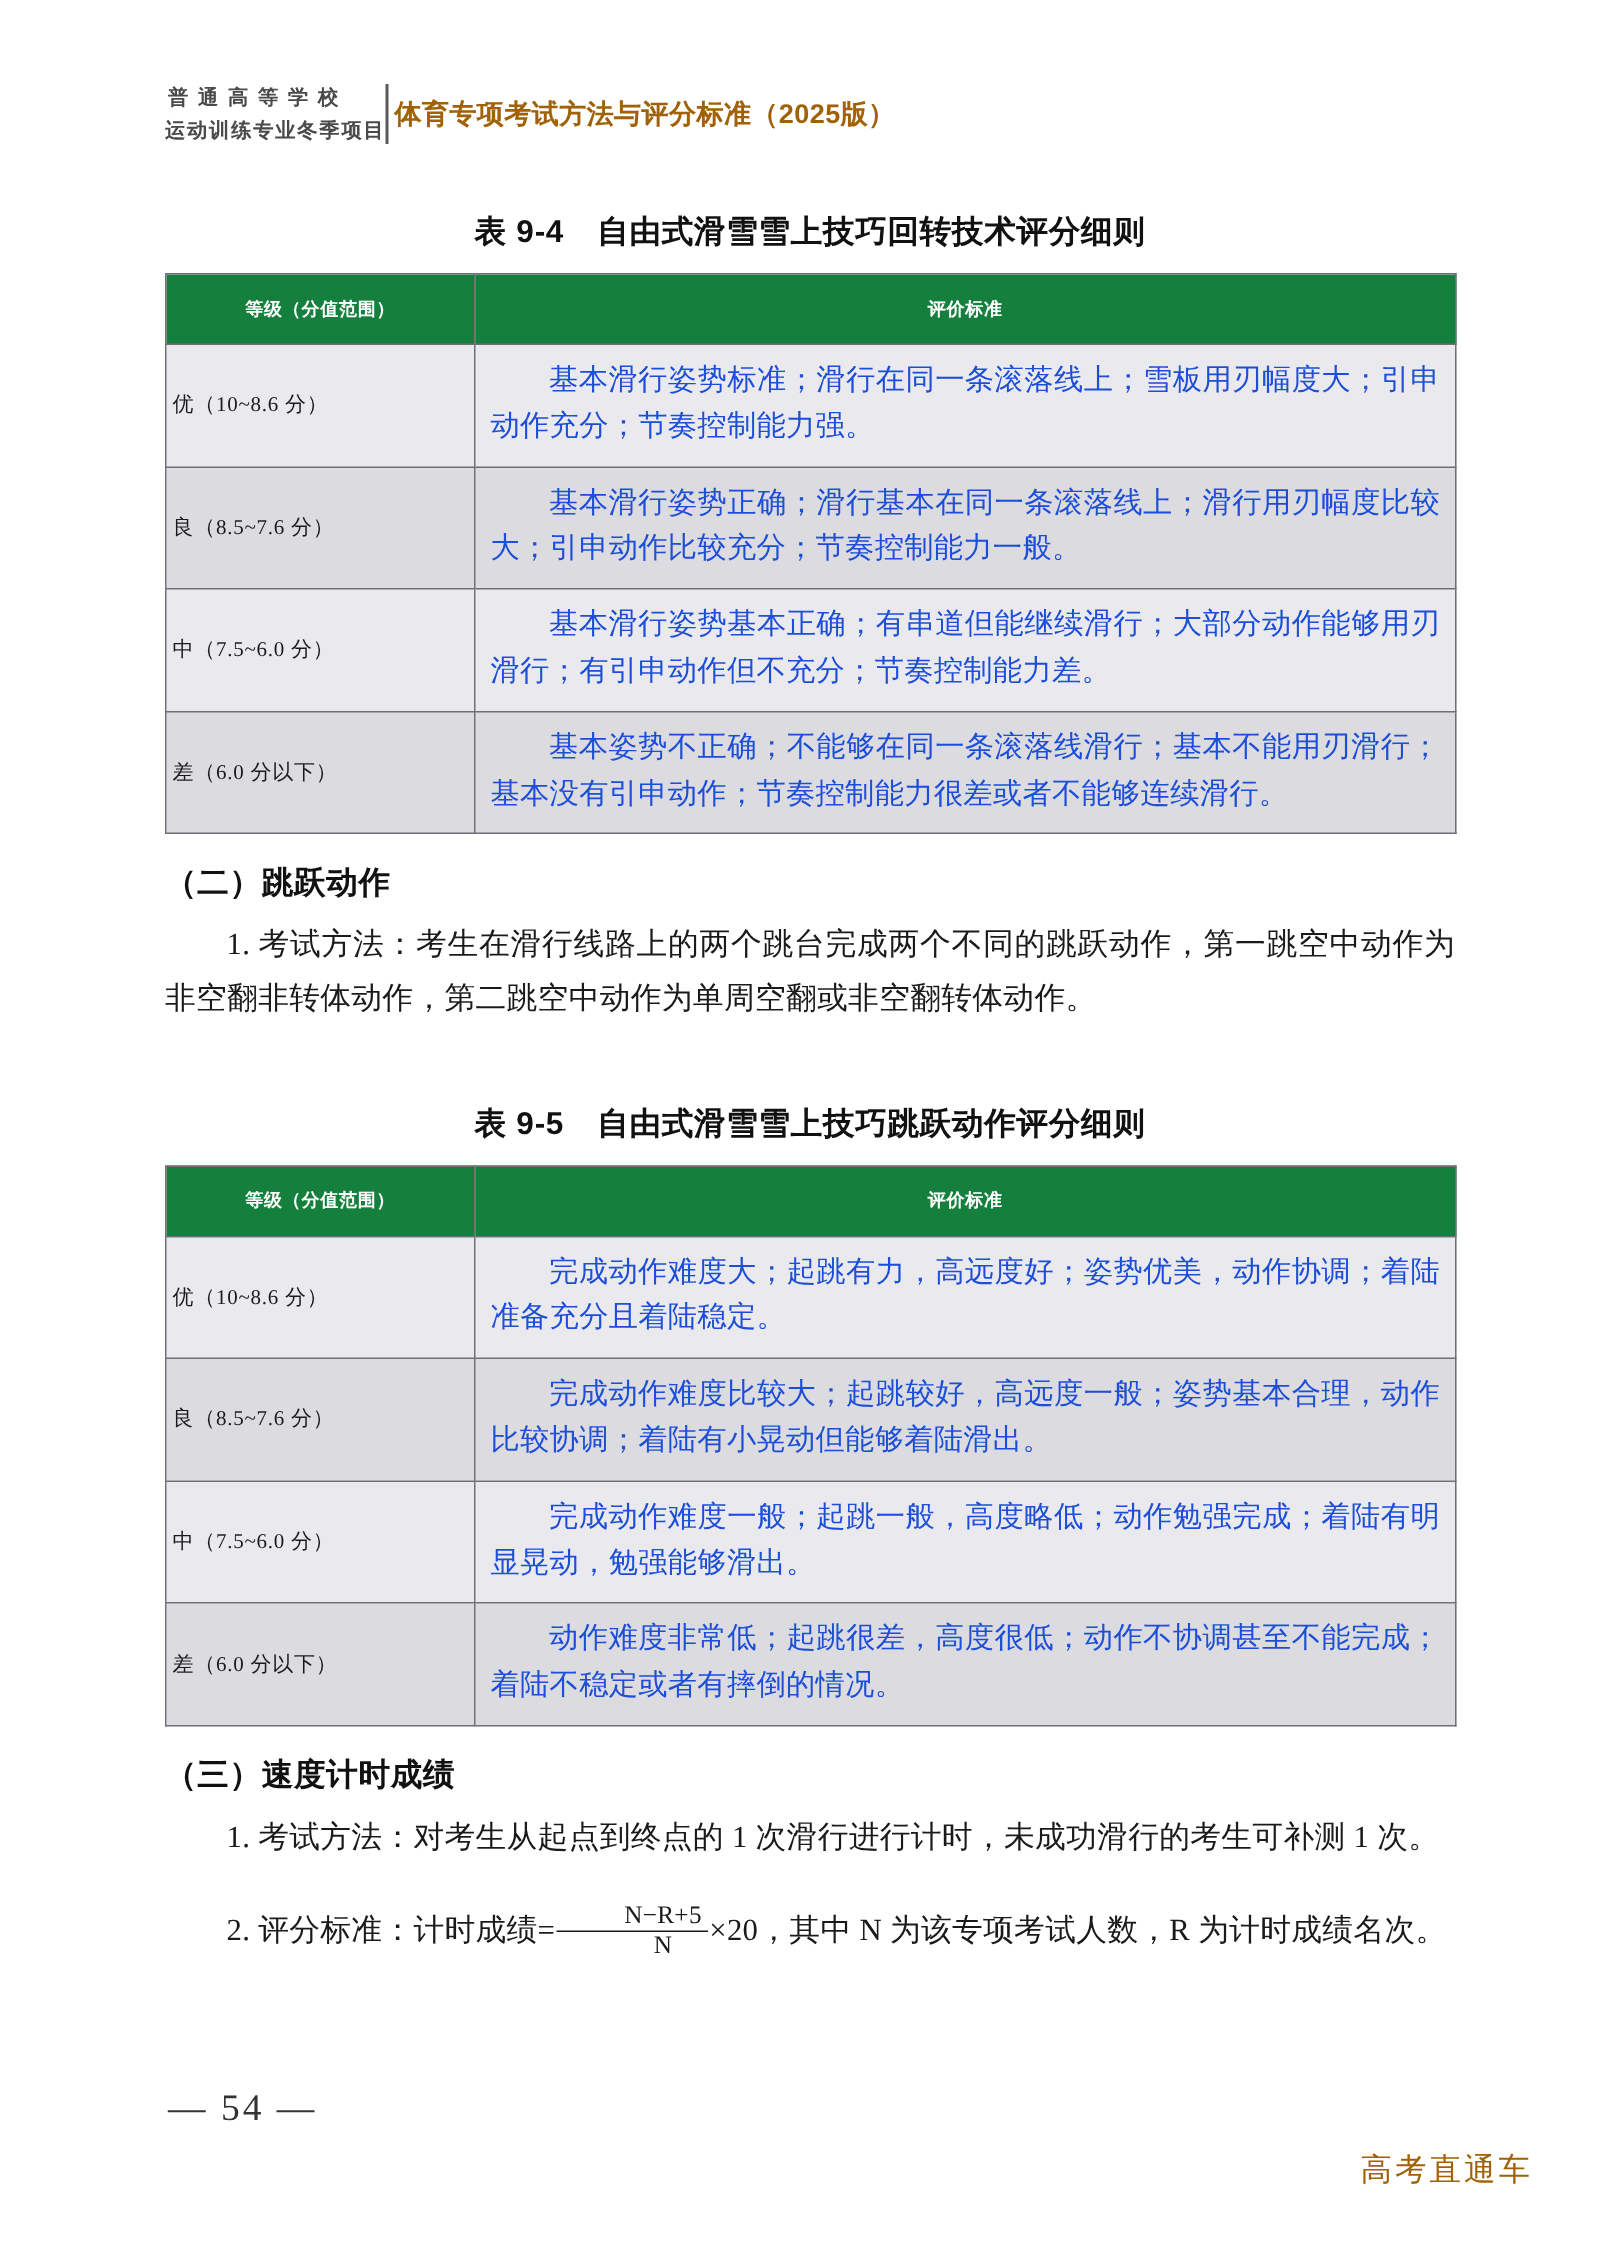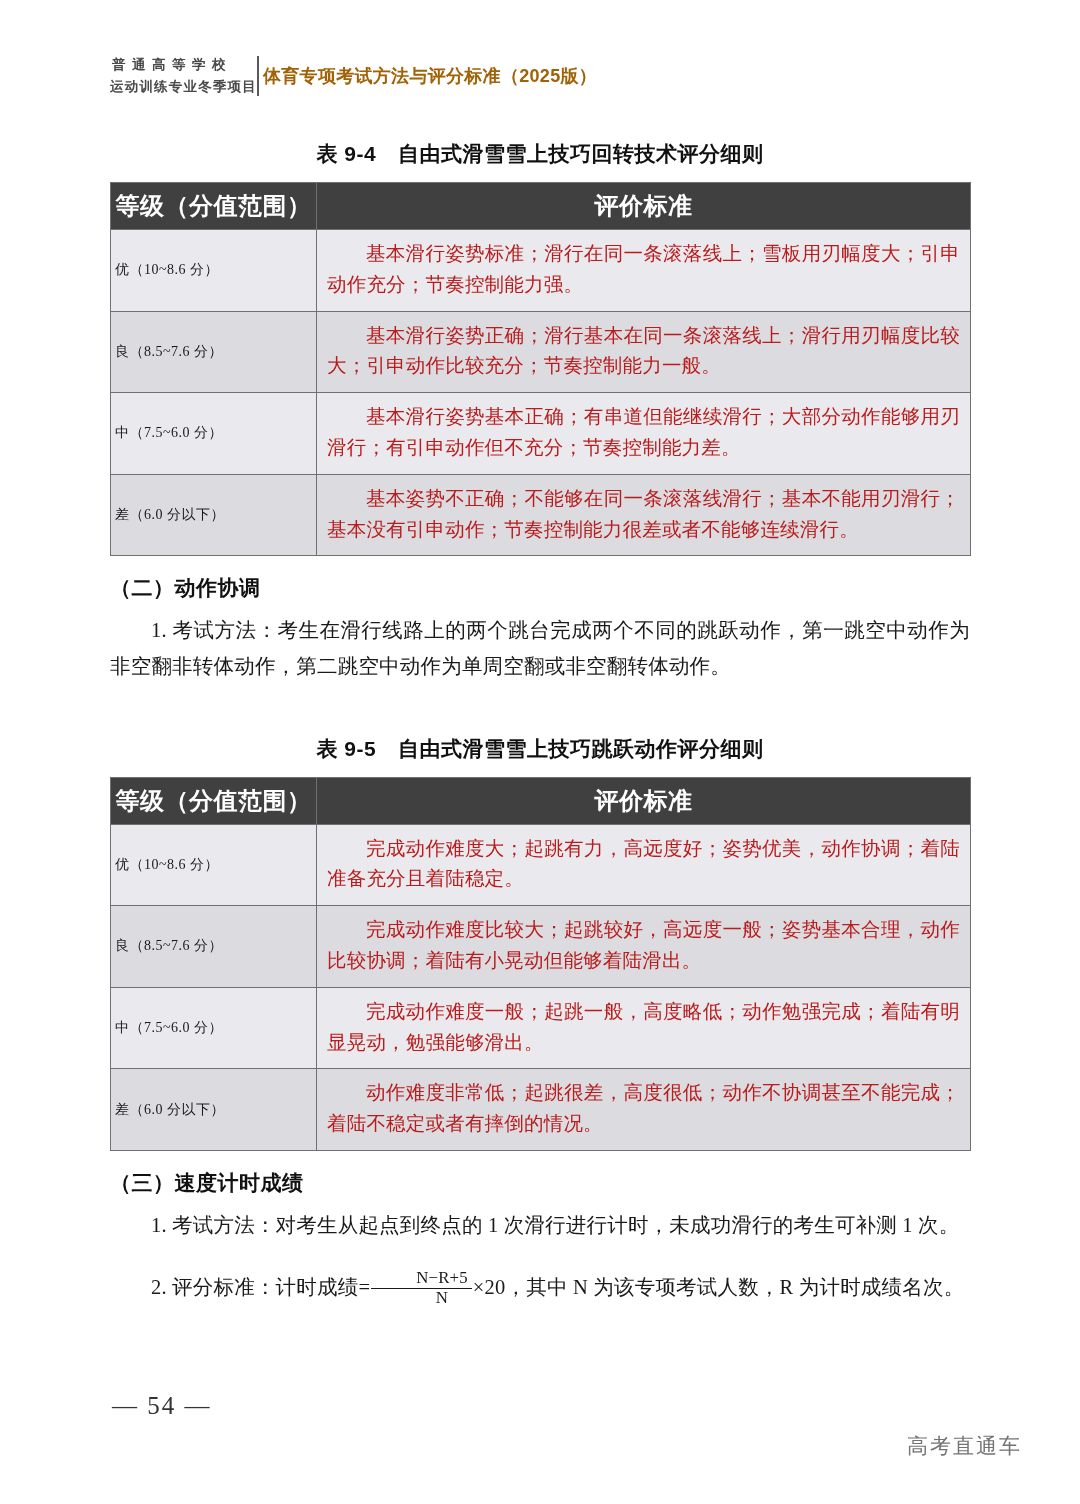--- a/index.html
+++ b/index.html
@@ -91,42 +91,42 @@
     width: 860px;
     table-layout: fixed;
     border: 1px solid #6f6f75;
   }
   table.score-table th,
   table.score-table td {
     border: 1px solid #6f6f75;
     vertical-align: middle;
   }
   table.score-table thead th {
-    background: #404040;
+    background: #15803d;
     color: #ffffff;
     font-family: "Liberation Sans", "DejaVu Sans", sans-serif;
     font-weight: bold;
-    font-size: 24px;
+    font-size: 12px;
     letter-spacing: 0.5px;
     height: 44px;
   }
   col.c-grade { width: 206px; }
   col.c-crit  { width: 654px; }
 
   td.grade {
     font-size: 14px;
     font-family: "Liberation Serif", "DejaVu Serif", serif;
     color: #1a1a1a;
     padding: 8px 4px;
     letter-spacing: 0.5px;
   }
   td.crit {
     font-size: 19.5px;
     font-family: "Liberation Serif", "DejaVu Serif", serif;
-    color: #b91c1c;
+    color: #1d4ed8;
     line-height: 1.58;
     padding: 9px 10px 10px 10px;
     text-align: justify;
     text-indent: 2em;
     letter-spacing: 0.2px;
     margin-left: 22px;
   }
   tr.row-a td { background: #eaeaee; }
   tr.row-b td { background: #dbdbe0; }
 
@@ -182,21 +182,21 @@
     font-size: 25px;
     color: #333;
     letter-spacing: 2px;
   }
   .watermark {
     position: absolute;
     right: 58px;
     top: 1432px;
     font-family: "Liberation Sans", "DejaVu Sans", sans-serif;
     font-size: 21px;
-    color: #737373;
+    color: #a16207;
     letter-spacing: 2px;
   }
 </style>
 </head>
 <body>
 
 <div class="page">
 
   <div class="running-head">
     <div class="rh-left">
@@ -237,21 +237,21 @@
           <td class="grade">中（7.5~6.0 分）</td>
           <td class="crit">基本滑行姿势基本正确；有串道但能继续滑行；大部分动作能够用刃滑行；有引申动作但不充分；节奏控制能力差。</td>
         </tr>
         <tr class="row-b">
           <td class="grade">差（6.0 分以下）</td>
           <td class="crit">基本姿势不正确；不能够在同一条滚落线滑行；基本不能用刃滑行；基本没有引申动作；节奏控制能力很差或者不能够连续滑行。</td>
         </tr>
       </tbody>
     </table>
 
-    <div class="sec-heading">（二）动作协调</div>
+    <div class="sec-heading">（二）跳跃动作</div>
     <p class="body-par">1. 考试方法：考生在滑行线路上的两个跳台完成两个不同的跳跃动作，第一跳空中动作为非空翻非转体动作，第二跳空中动作为单周空翻或非空翻转体动作。</p>
 
     <div class="gap-before-table"></div>
 
     <div class="table-caption">
       <span class="cap-num">表 9-5</span><span>自由式滑雪雪上技巧跳跃动作评分细则</span>
     </div>
 
     <table class="score-table">
       <colgroup>

